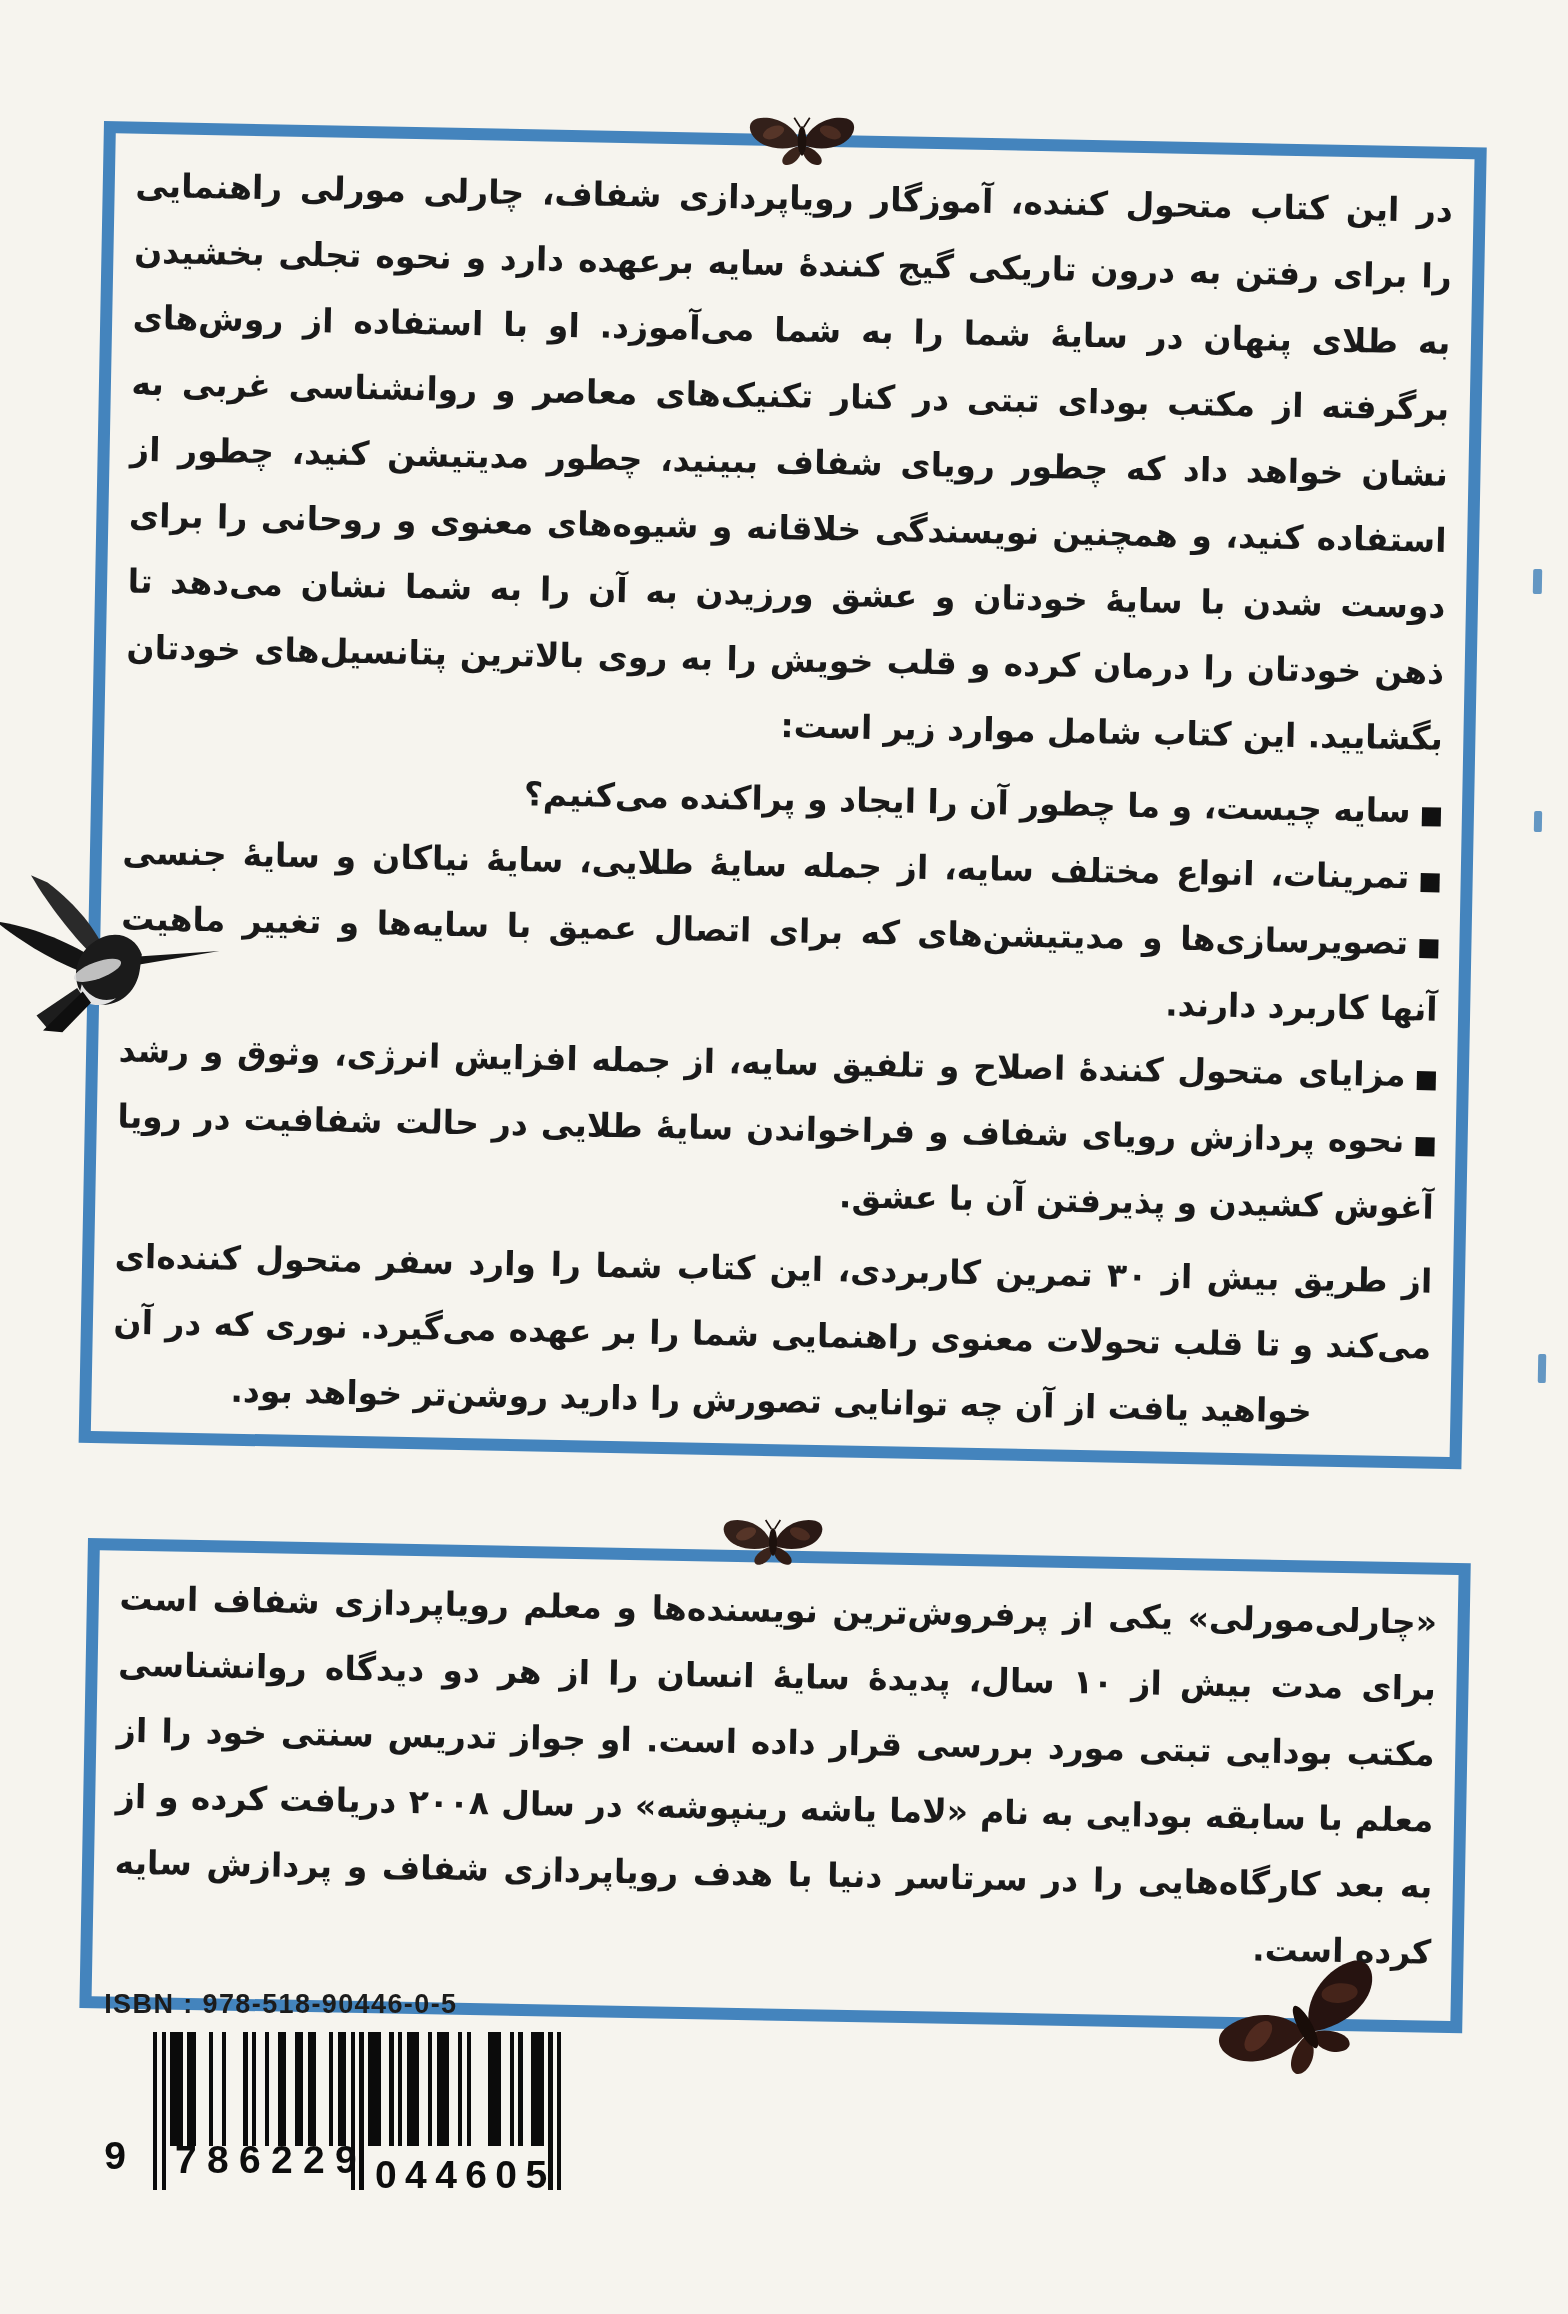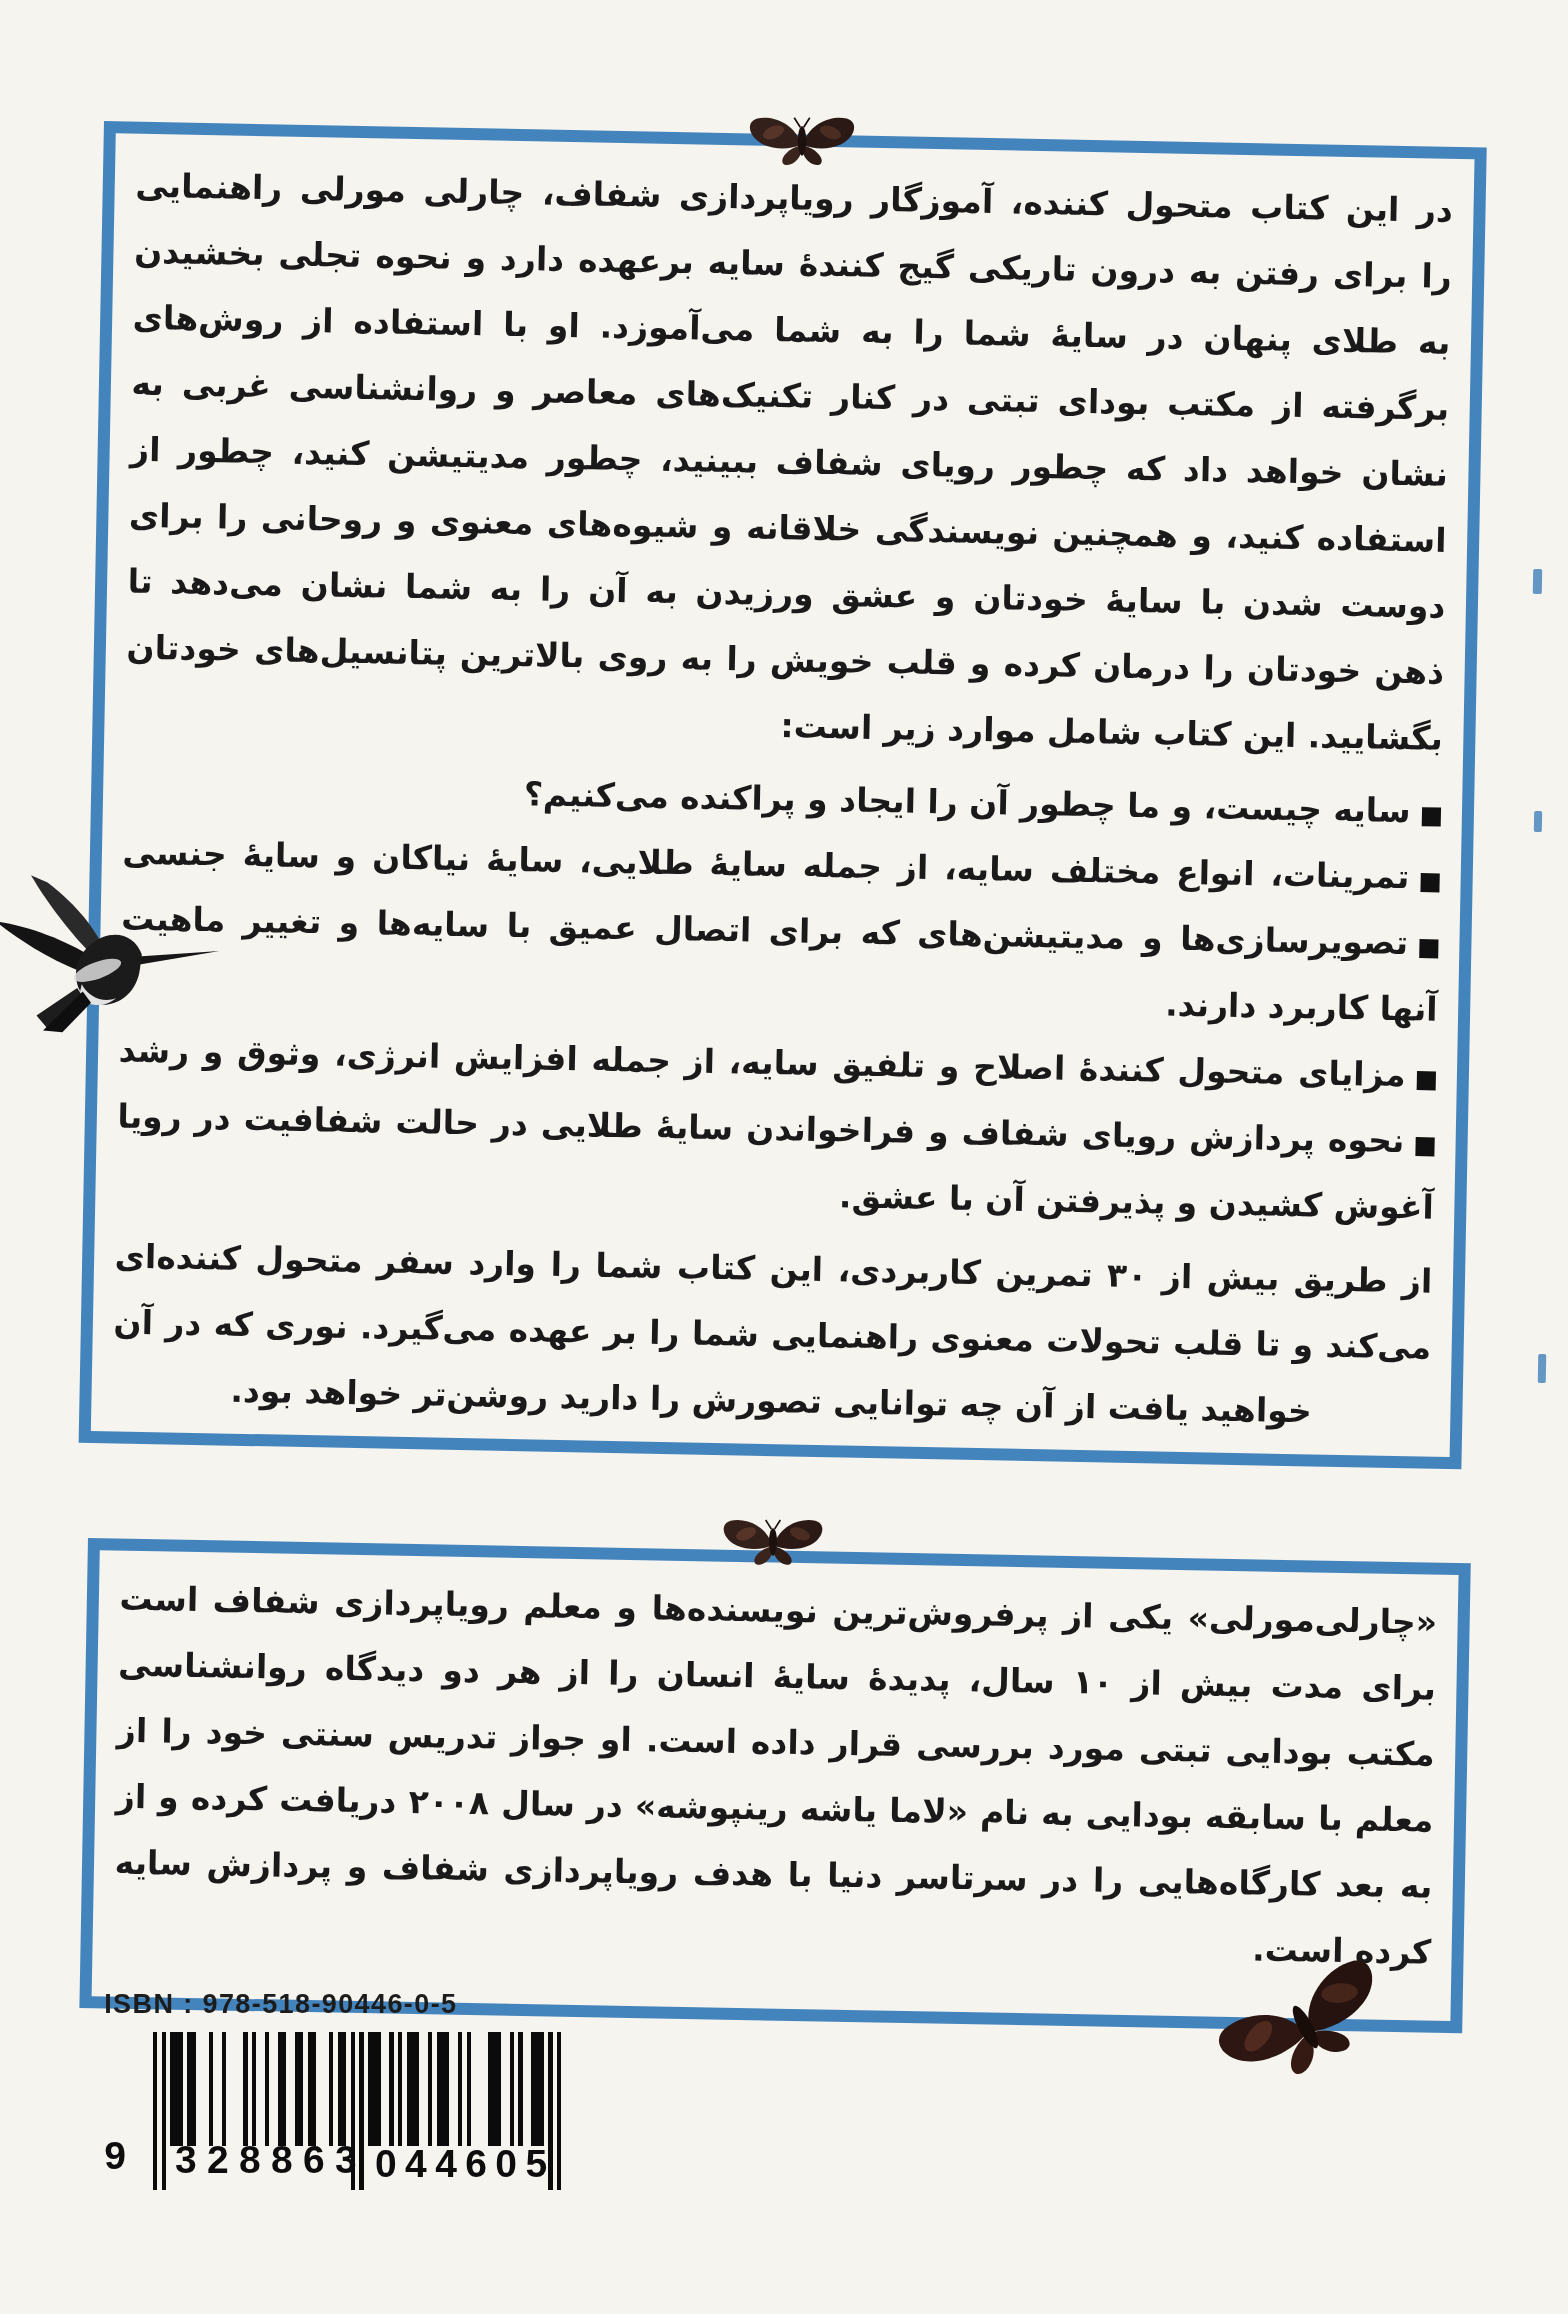--- a/index.html
+++ b/index.html
@@ -24,21 +24,21 @@
   #bfly3{left:1247px;top:1997px;width:117px;height:60px;transform:rotate(-28deg) scale(1.55);transform-origin:50% 50%;}
   #hummingbird{position:absolute;left:-5.6px;top:874px;width:231px;height:164px;}
   #barcode{position:absolute;left:93px;top:1989px;width:559px;height:228px;}
   #isbn-label{position:absolute;left:11.2px;top:0;font-size:27px;font-weight:bold;color:#1c1c1c;
      letter-spacing:1.4px;font-family:"Liberation Sans","DejaVu Sans",sans-serif;}
   #bars{position:absolute;left:60px;top:43px;width:414px;height:158px;display:flex;align-items:flex-start;}
   .bc-digit{position:absolute;font-size:39px;font-weight:bold;color:#0d0d0d;
      font-family:"Liberation Sans","DejaVu Sans",sans-serif;}
   #bc-d9{left:11.2px;top:145px;}
   #bc-g1{left:82px;top:149px;letter-spacing:10.3px;}
-  #bc-g2{left:282px;top:153px;letter-spacing:8.4px;}
+  #bc-g2{left:282px;top:164px;letter-spacing:8.4px;}
   .edge-dash{position:absolute;background:#4a86bb;border-radius:1.9px;opacity:.85;transform:rotate(1deg);}
   #dash1{left:1533px;top:569px;width:9.3px;height:25px;}
   #dash2{left:1534px;top:811px;width:8.4px;height:20.5px;}
   #dash3{left:1538px;top:1354px;width:8.4px;height:29px;}
 </style>
 </head>
 <body>
 
 <div id="page">
 
@@ -231,21 +231,21 @@
         <div style="flex: 0 0 4.3px; height: 114px; background: transparent;"></div>
         <div style="flex: 0 0 4.3px; height: 114px; background: rgb(11, 11, 11);"></div>
         <div style="flex: 0 0 4.3px; height: 114px; background: rgb(11, 11, 11);"></div>
         <div style="flex: 0 0 4.3px; height: 114px; background: rgb(11, 11, 11);"></div>
         <div style="flex: 0 0 4.3px; height: 114px; background: transparent;"></div>
         <div style="flex: 0 0 4.3px; height: 158px; background: rgb(11, 11, 11);"></div>
         <div style="flex: 0 0 4.3px; height: 158px; background: transparent;"></div>
         <div style="flex: 0 0 4.3px; height: 158px; background: rgb(11, 11, 11);"></div>
       </div>
     <div class="bc-digit" id="bc-d9">9</div>
-    <div class="bc-digit" id="bc-g1">328863</div>
+    <div class="bc-digit" id="bc-g1">786229</div>
     <div class="bc-digit" id="bc-g2">044605</div>
   </div>
 
   <div class="edge-dash" id="dash1"></div>
   <div class="edge-dash" id="dash2"></div>
   <div class="edge-dash" id="dash3"></div>
 
 </div>
 
 

